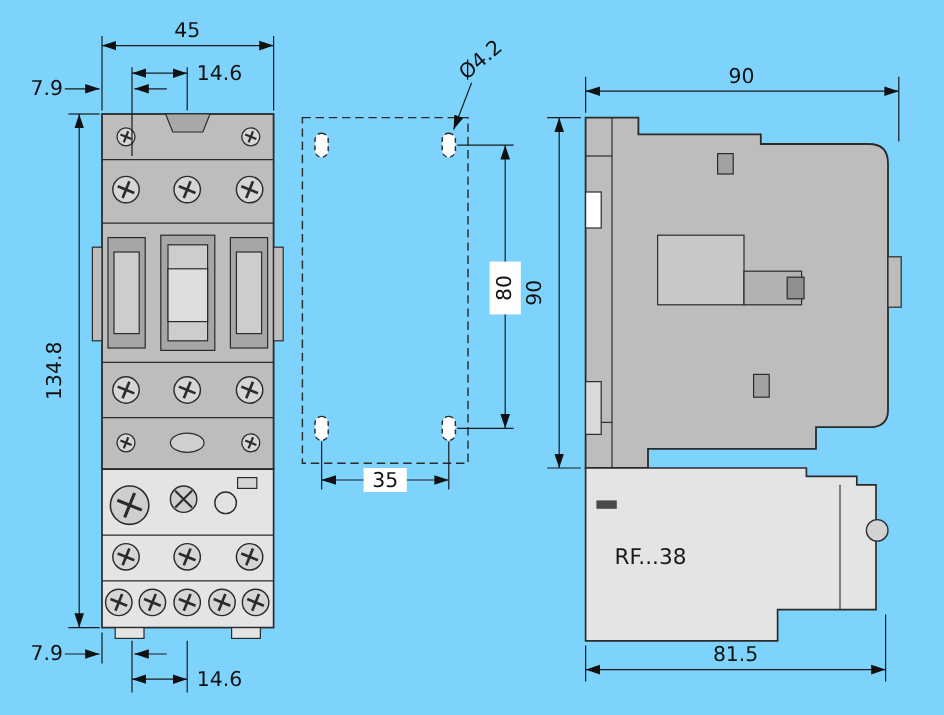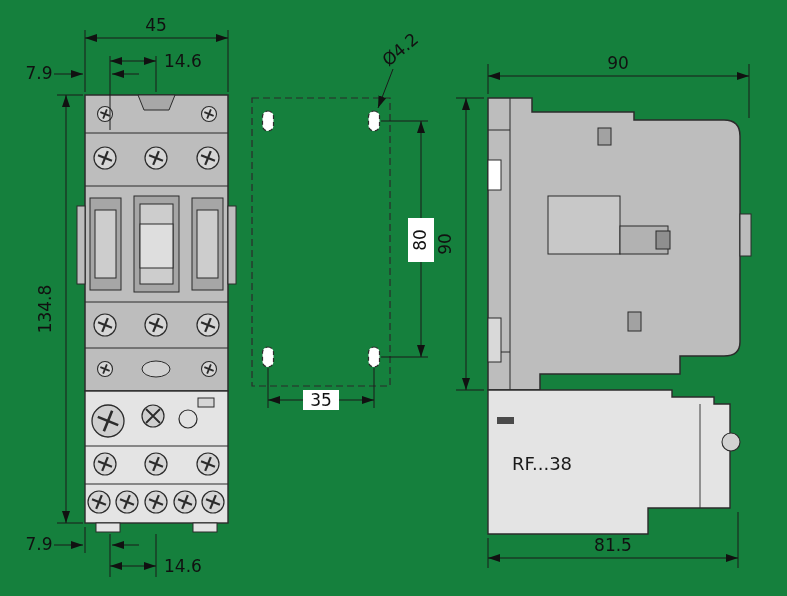--- a/index.html
+++ b/index.html
@@ -1,20 +1,20 @@
 <!DOCTYPE html>
 <html><head>
 <meta charset="utf-8">
 <style>
   html, body { margin: 0; padding: 0; background: #ffffff; }
   .canvas {
     position: relative;
     width: 787px;
     height: 596px;
-    background: #15803d;
+    background: #7dd3fc;
     font-family: "DejaVu Sans", sans-serif;
   }
   svg { display: block; }
   .dim line, .dim path.leader { stroke: #1a1a1a; stroke-width: 1; fill: none; }
   .dimtxt {
     stroke: none;
     fill: #111111;
     font-size: 17px;
     font-family: "DejaVu Sans", sans-serif;
   }

